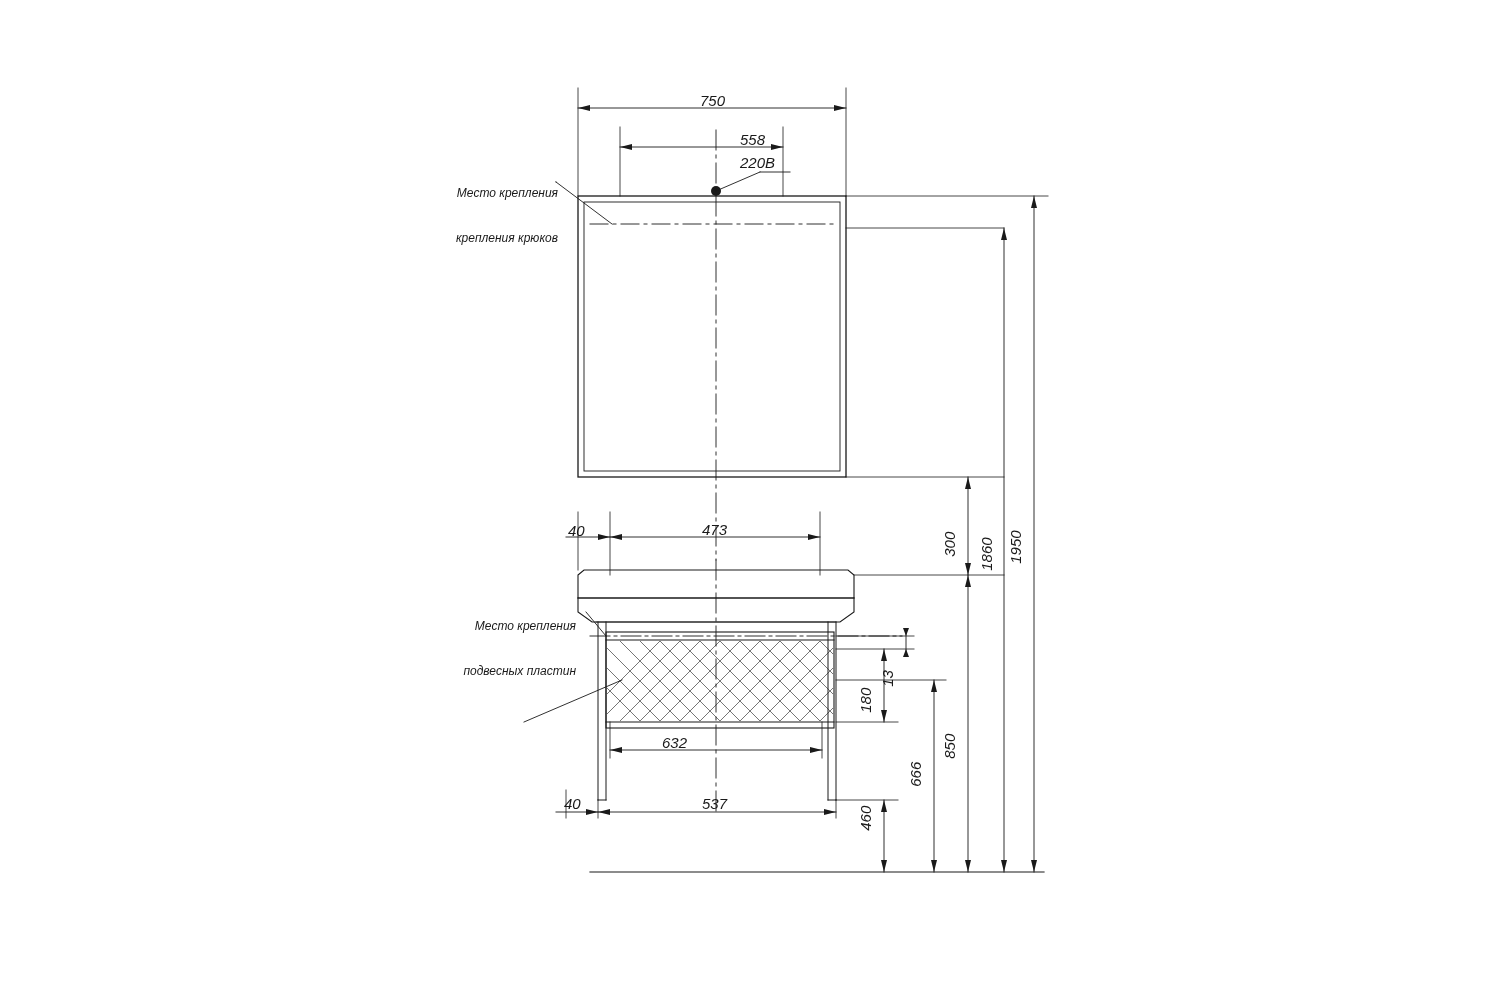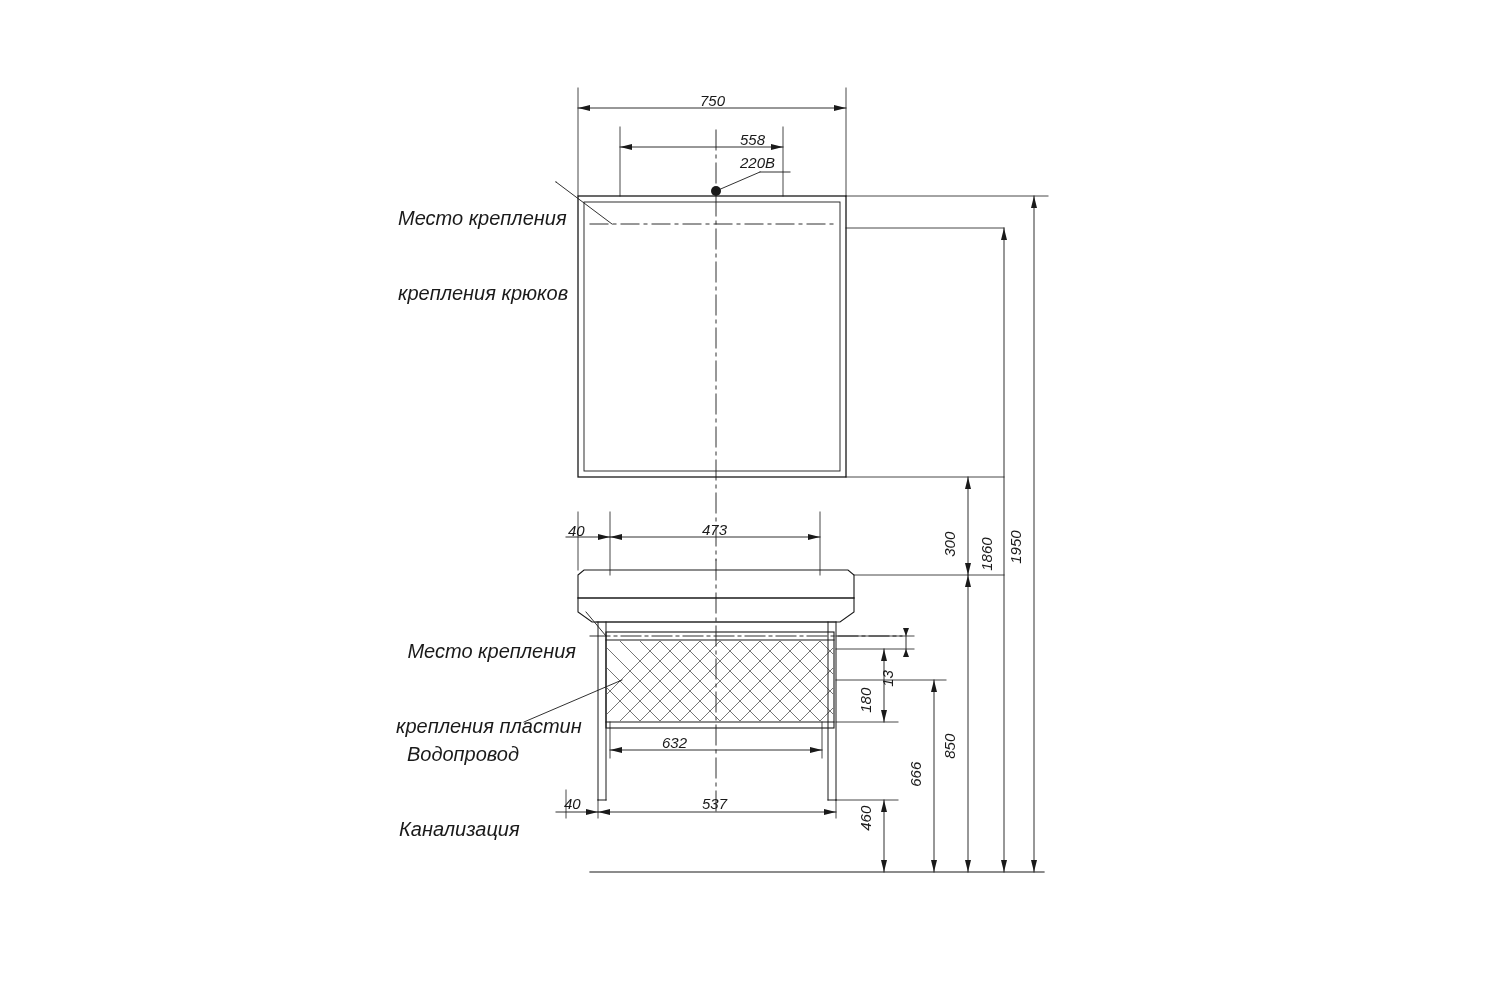--- a/index.html
+++ b/index.html
@@ -29,21 +29,21 @@
     font-size: 15px;
     color: #1a1a1a;
     white-space: pre;
     line-height: 1.25;
   }
   .dim-label.vertical {
     transform-origin: left bottom;
     transform: rotate(-90deg);
   }
   .note-label {
-    font-size: 20px;
+    font-size: 12px;
     text-align: right;
   }
   .note-label.left-block {
     text-align: right;
   }
 </style>
 </head>
 <body>
 
 <div id="root">
@@ -276,27 +276,23 @@
     </g>
   </svg>
 
   <div class="note-label left-block" style="left:398px; top:156px; width:160px;">
     <div>Место крепления</div>
     <div>крепления крюков</div>
   </div>
 
   <div class="note-label left-block" style="left:396px; top:589px; width:180px;">
     <div>Место крепления</div>
-    <div>крепления пластин</div>
+    <div>подвесных пластин</div>
   </div>
 
-  <div class="note-label left-block" style="left:399px; top:692px; width:120px;">
-    <div>Водопровод</div>
-    <div>Канализация</div>
-  </div>
 
   <div class="dim-label" style="left:740px; top:154px;">220B</div>
 
   <div class="dim-label" style="left:700px; top:92px;text-align:center;">750</div>
   <div class="dim-label" style="left:740px; top:131px;">558</div>
   <div class="dim-label" style="left:702px; top:521px;">473</div>
   <div class="dim-label" style="left:568px; top:522px;">40</div>
   <div class="dim-label" style="left:662px; top:734px;">632</div>
   <div class="dim-label" style="left:702px; top:795px;">537</div>
   <div class="dim-label" style="left:564px; top:795px;">40</div>

